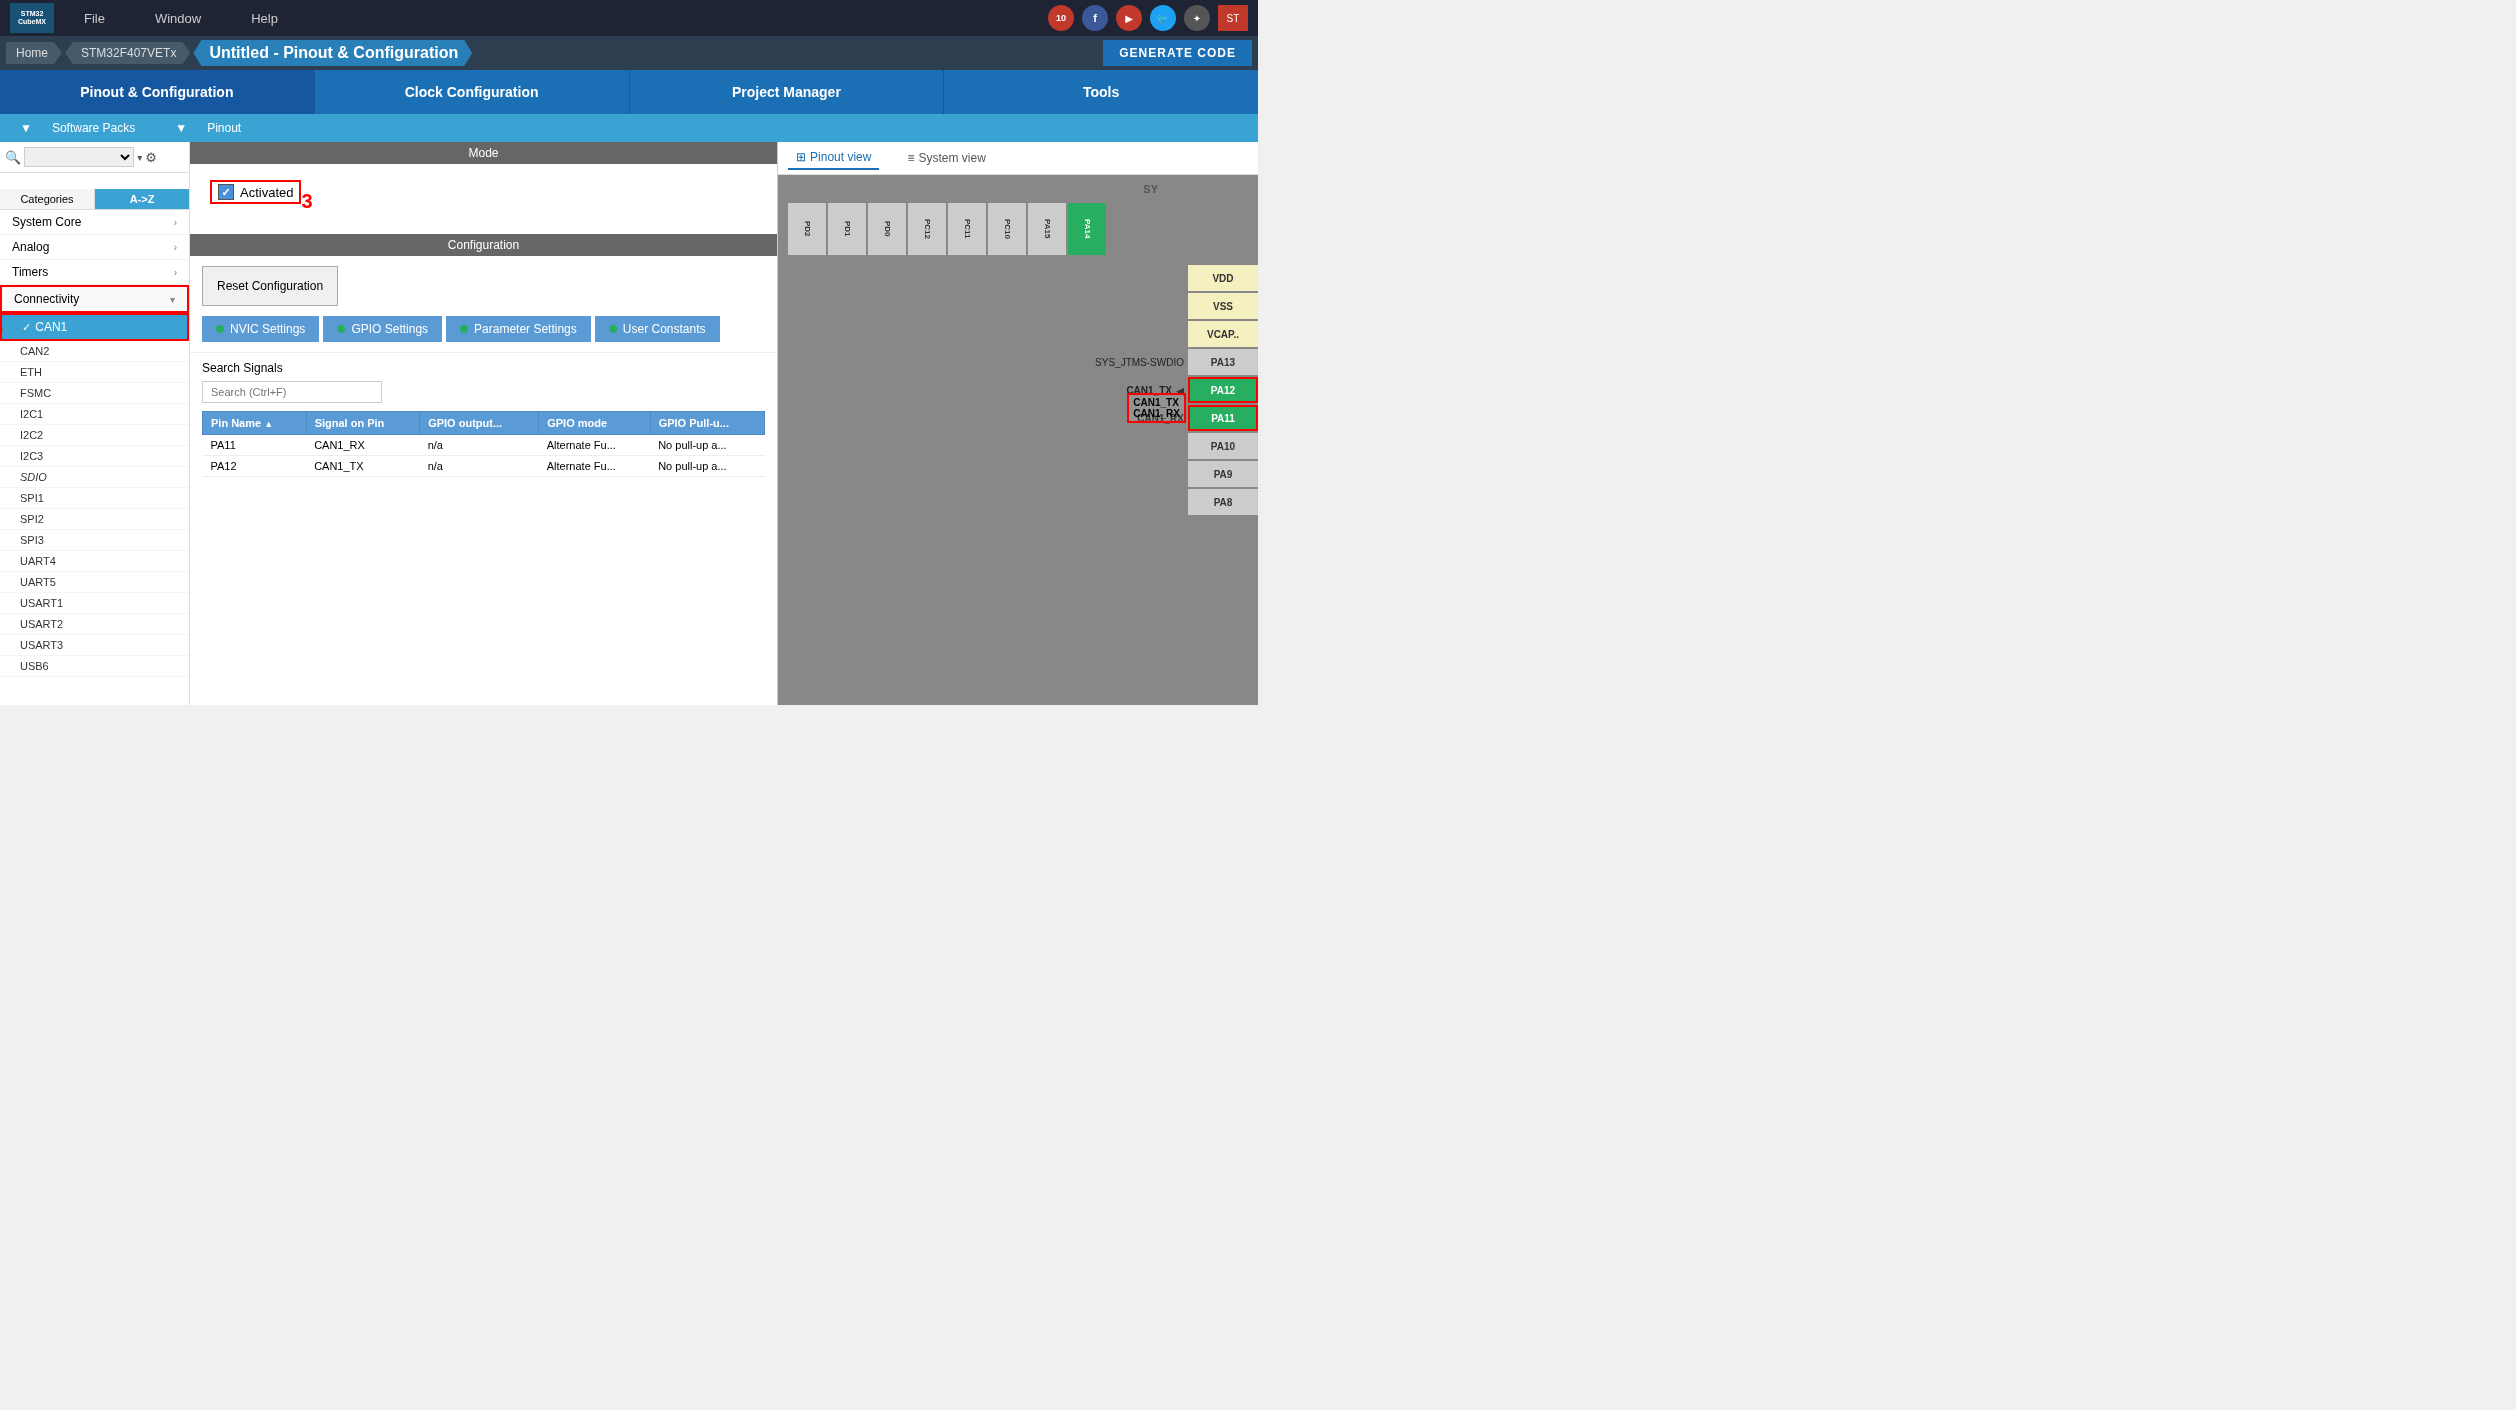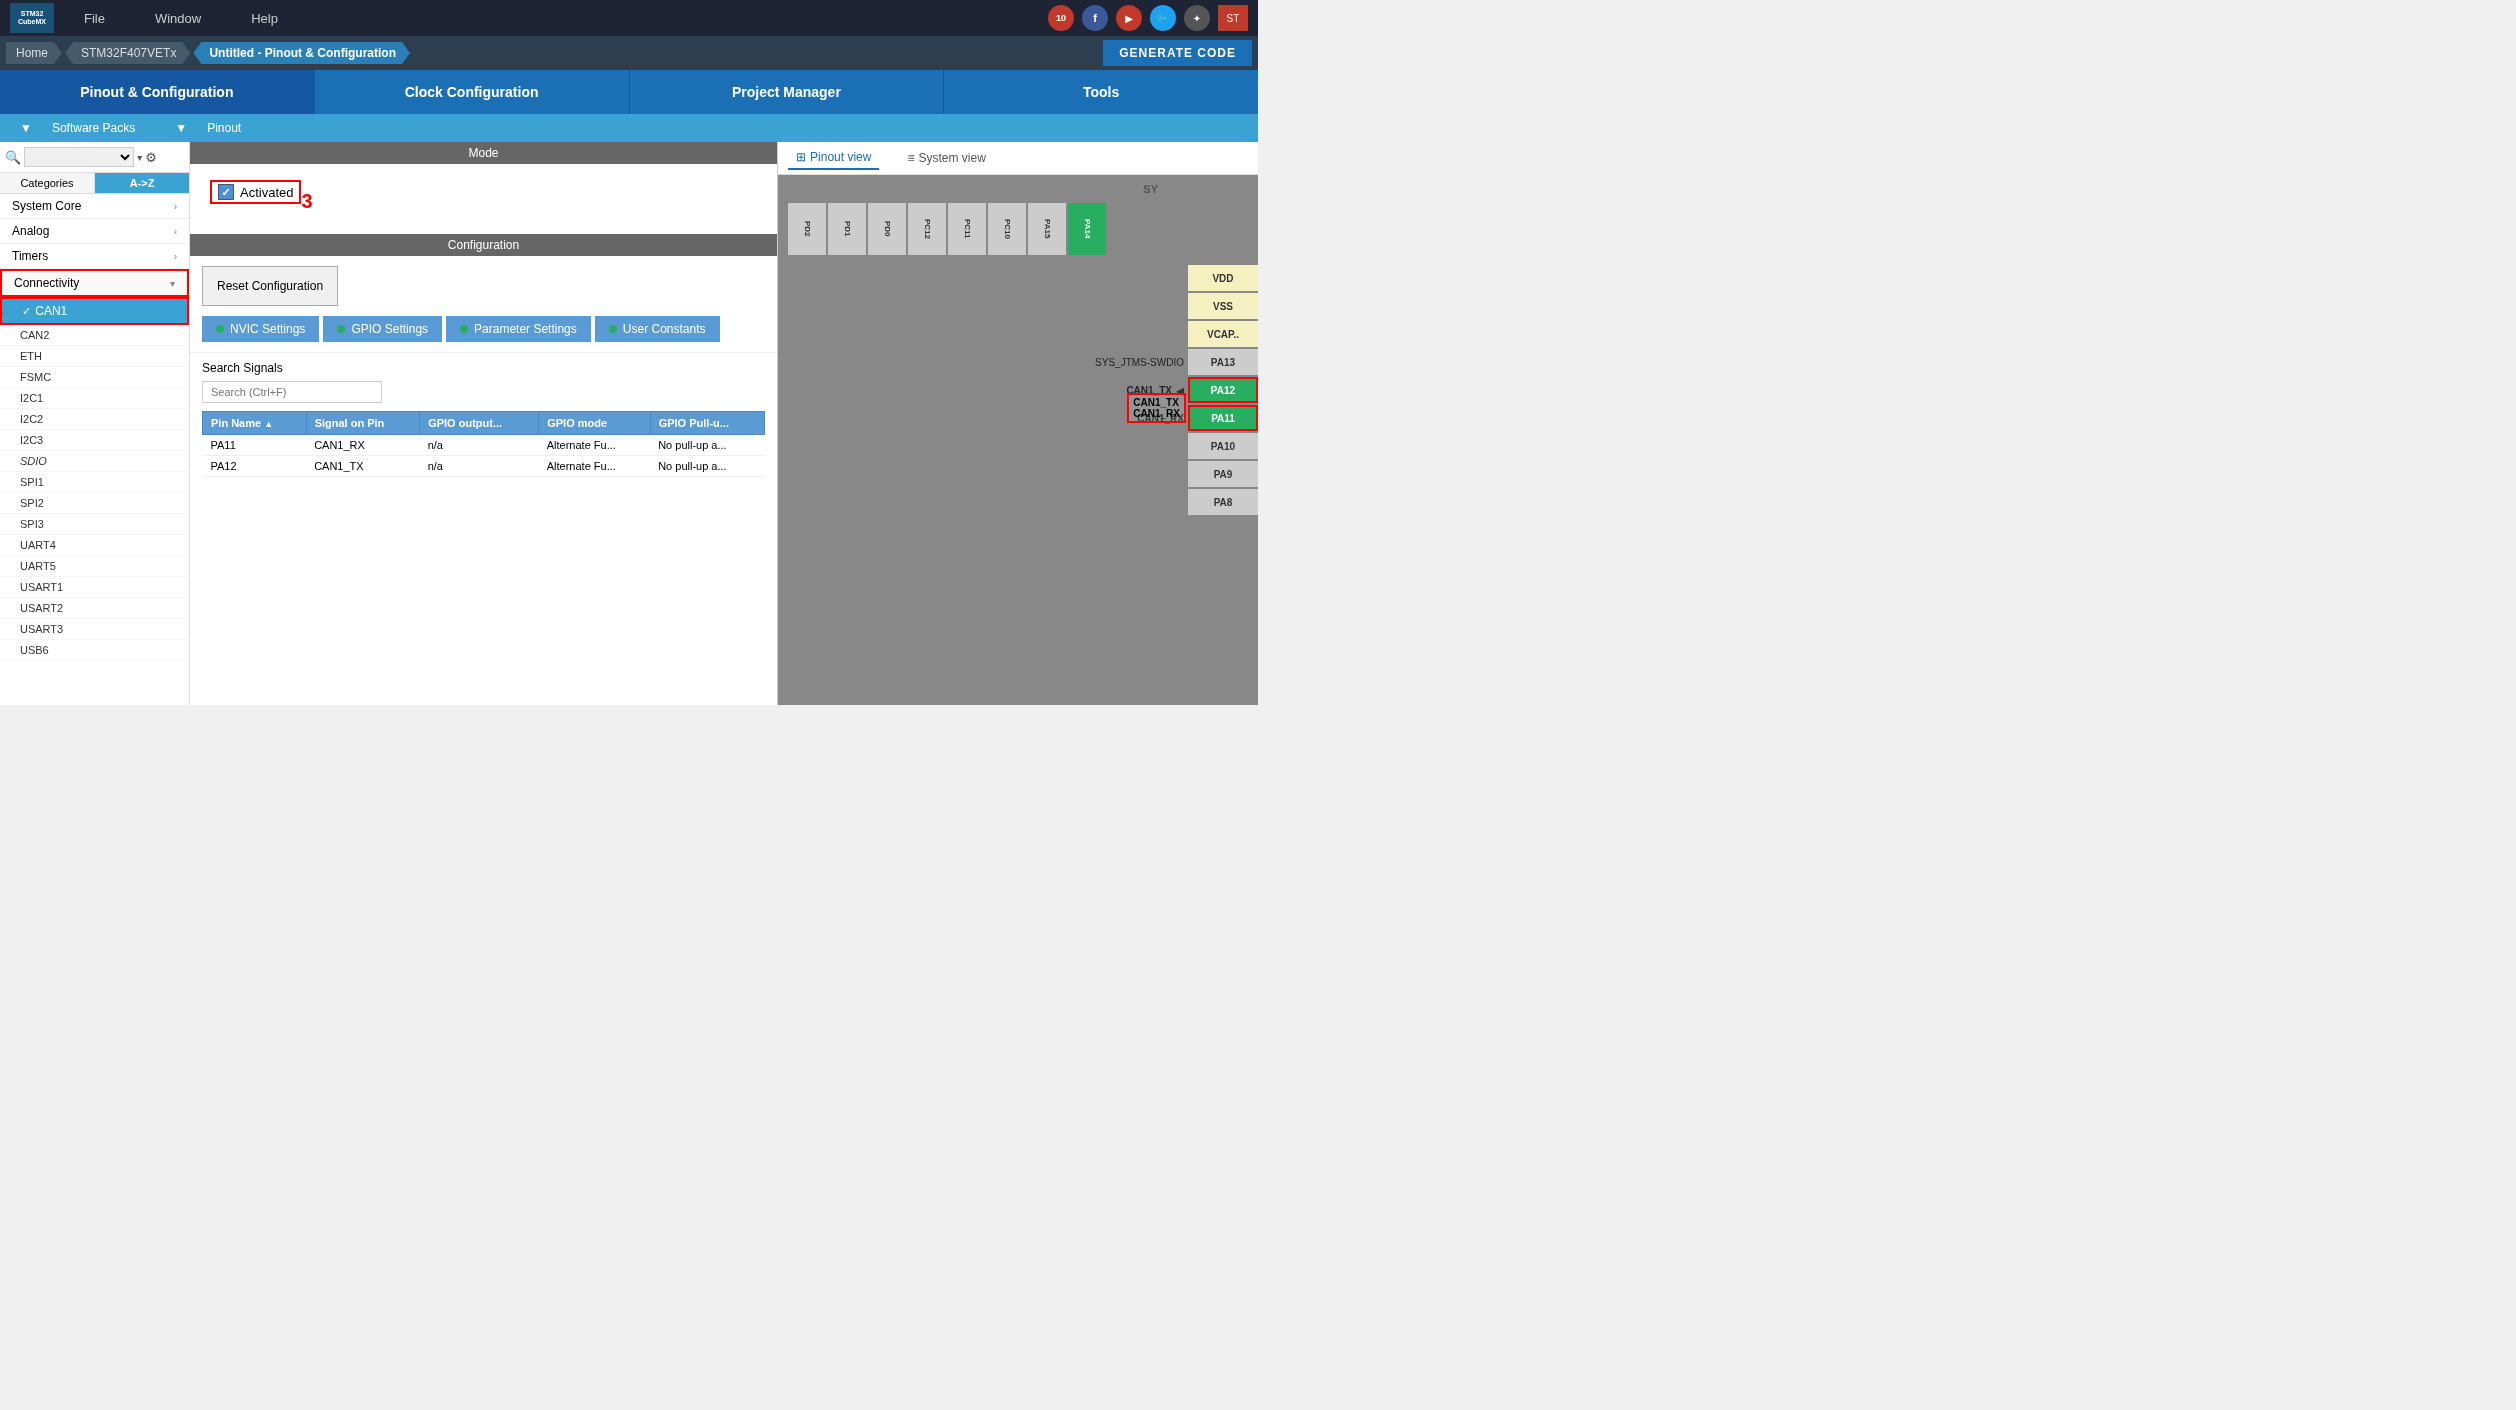--- a/index.html
+++ b/index.html
@@ -24,21 +24,21 @@
     <div style="width:26px;height:26px;border-radius:50%;background:#c0392b;display:flex;align-items:center;justify-content:center;color:white;font-size:10px;">▶</div>
     <div style="width:26px;height:26px;border-radius:50%;background:#1da1f2;display:flex;align-items:center;justify-content:center;color:white;font-size:10px;">🐦</div>
     <div style="width:26px;height:26px;border-radius:50%;background:#555;display:flex;align-items:center;justify-content:center;color:white;font-size:10px;">✦</div>
     <div style="width:30px;height:26px;background:#c0392b;display:flex;align-items:center;justify-content:center;color:white;font-size:10px;font-weight:normal;">ST</div>
   </div>
 </div>
 
 <div style="display:flex;align-items:center;background:#2c3e50;height:34px;padding:0 6px;gap:3px;">
   <div style="display:flex;align-items:center;color:#ddd;font-size:12px;padding:4px 14px 4px 10px;background:#455a6a;clip-path:polygon(0 0,calc(100% - 8px) 0,100% 50%,calc(100% - 8px) 100%,0 100%);cursor:pointer;">Home</div>
   <div style="display:flex;align-items:center;color:#ddd;font-size:12px;padding:4px 14px 4px 16px;background:#455a6a;clip-path:polygon(8px 0,calc(100% - 8px) 0,100% 50%,calc(100% - 8px) 100%,8px 100%,0 50%);cursor:pointer;">STM32F407VETx</div>
-  <div style="display:flex;align-items:center;color:white;font-size:12px;font-weight:bold;padding:4px 14px 4px 16px;background:#2980b9;clip-path:polygon(8px 0,calc(100% - 8px) 0,100% 50%,calc(100% - 8px) 100%,8px 100%,0 50%);cursor:pointer;">Untitled - Pinout &amp; Configuration</div>
+  <div style="display:flex;align-items:center;color:white;font-size:16px;font-weight:bold;padding:4px 14px 4px 16px;background:#2980b9;clip-path:polygon(8px 0,calc(100% - 8px) 0,100% 50%,calc(100% - 8px) 100%,8px 100%,0 50%);cursor:pointer;">Untitled - Pinout &amp; Configuration</div>
   <div style="margin-left:auto;">
     <button style="background:#1a6fb5;color:white;border:none;padding:6px 16px;font-size:12px;font-weight:bold;cursor:pointer;letter-spacing:1px;">GENERATE CODE</button>
   </div>
 </div>
 
 <div style="display:flex;background:#1a6fb5;height:44px;">
   <div style="flex:1;display:flex;align-items:center;justify-content:center;color:white;font-size:14px;font-weight:bold;cursor:pointer;border-right:1px solid #1557a0;background:#1557a0;">Pinout &amp; Configuration</div>
   <div style="flex:1;display:flex;align-items:center;justify-content:center;color:white;font-size:14px;font-weight:bold;cursor:pointer;border-right:1px solid #1557a0;">Clock Configuration</div>
   <div style="flex:1;display:flex;align-items:center;justify-content:center;color:white;font-size:14px;font-weight:bold;cursor:pointer;border-right:1px solid #1557a0;">Project Manager</div>
   <div style="flex:1;display:flex;align-items:center;justify-content:center;color:white;font-size:14px;font-weight:bold;cursor:pointer;">Tools</div>
@@ -57,21 +57,21 @@
 
     <div style="display:flex;align-items:center;padding:5px;border-bottom:1px solid #ddd;gap:3px;">
       <span style="font-size:13px;cursor:pointer;color:#555;">🔍</span>
       <select style="border:1px solid #ccc;padding:2px 4px;font-size:11px;width:110px;">
         <option></option>
       </select>
       <span style="font-size:10px;color:#555;">▾</span>
       <span style="font-size:13px;cursor:pointer;color:#555;">⚙</span>
     </div>
 
-    <div style="display:flex;border-bottom:1px solid #ddd;">
+    <div style="display:flex;border-bottom:1px solid #ddd;margin-top:16px;">
       <button style="flex:1;padding:4px;font-size:11px;background:#f5f5f5;border:none;cursor:pointer;border-right:1px solid #ddd;">Categories</button>
       <button style="flex:1;padding:4px;font-size:11px;background:#3aa3d4;color:white;border:none;cursor:pointer;font-weight:bold;">A-&gt;Z</button>
     </div>
 
     <div style="overflow-y:auto;flex:1;">
       <div style="padding:5px 12px;font-size:12px;cursor:pointer;display:flex;align-items:center;justify-content:space-between;border-bottom:1px solid #f0f0f0;">
         <span>System Core</span>
         <span style="font-size:10px;color:#888;">›</span>
       </div>
       <div style="padding:5px 12px;font-size:12px;cursor:pointer;display:flex;align-items:center;justify-content:space-between;border-bottom:1px solid #f0f0f0;">

